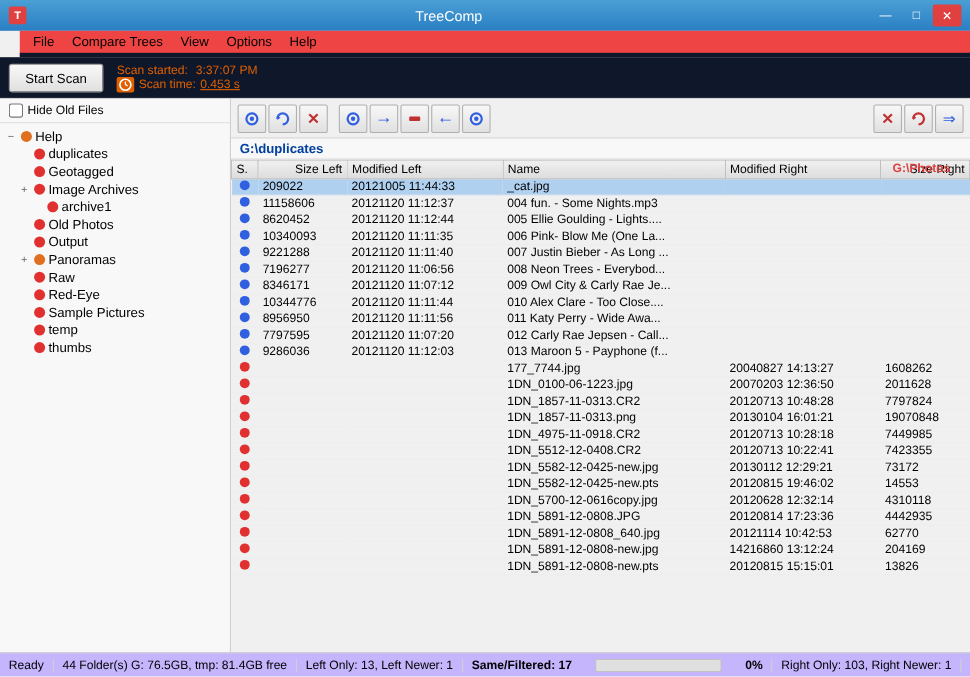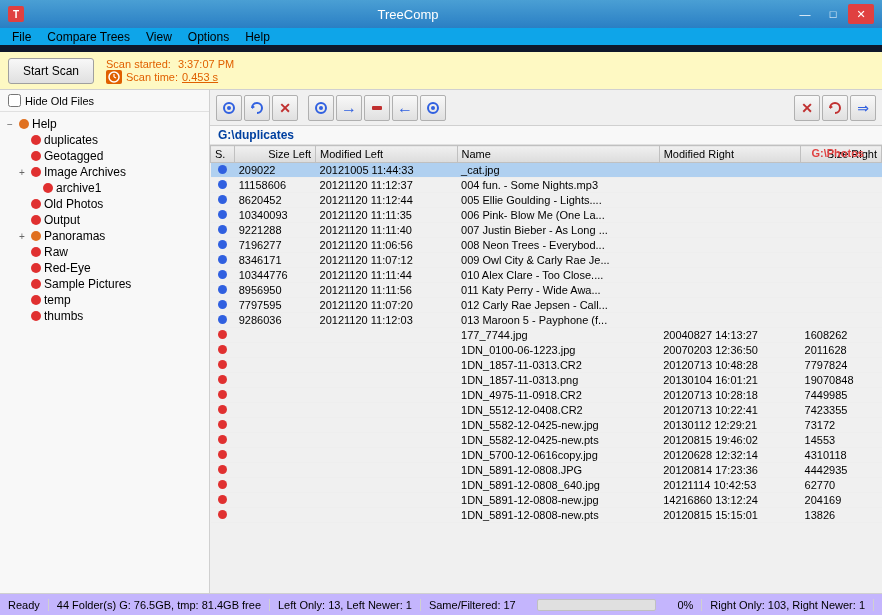--- a/index.html
+++ b/index.html
@@ -39,37 +39,38 @@
     .title-btn {
       width: 26px; height: 20px;
       display: flex; align-items: center; justify-content: center;
       cursor: pointer; font-size: 11px; color: white;
       border-radius: 2px;
     }
     .title-btn.close { background: #e04040; }
 
     
     .menu-bar {
-      background: #0ea5e9;
-      border-bottom: 7px solid #0f172a;
+      background: #ef4444;
+      border-bottom: 4px solid #0f172a;
       height: 24px;
       display: flex;
       align-items: center;
       padding: 0 4px;
+      margin-left: 18px;
     }
     .menu-item {
       padding: 2px 8px;
       cursor: pointer;
       font-size: 12px;
       border-radius: 2px;
     }
 
     
     .toolbar {
-      background: #fef9c3;
+      background: #0f172a;
       border-bottom: 1px solid #d0d0d0;
       height: 38px;
       display: flex;
       align-items: center;
       padding: 0 8px;
       gap: 4px;
     }
     .scan-btn {
       background: linear-gradient(to bottom, #f8f8f8, #e0e0e0);
       border: 1px solid #a0a0a0;
@@ -225,21 +226,21 @@
       font-size: 11px;
       gap: 0;
     }
     .status-segment {
       padding: 0 8px;
       border-right: 1px solid #d0d0d0;
       white-space: nowrap;
     }
     .status-segment:first-child { padding-left: 0; }
     .status-segment.progress {
-      flex: 1; display: flex; align-items: flex-start; gap: 21px;
+      flex: 1; display: flex; align-items: flex-start; gap: 21px; font-weight: bold;
     }
     .progress-bar-outer {
       flex: 1; height: 12px; background: #e0e0e0;
       border: 1px solid #c0c0c0; border-radius: 2px; overflow: hidden;
     }
     .progress-bar-inner {
       height: 100%; background: #3080e0; width: 0%;
     }
 
     

